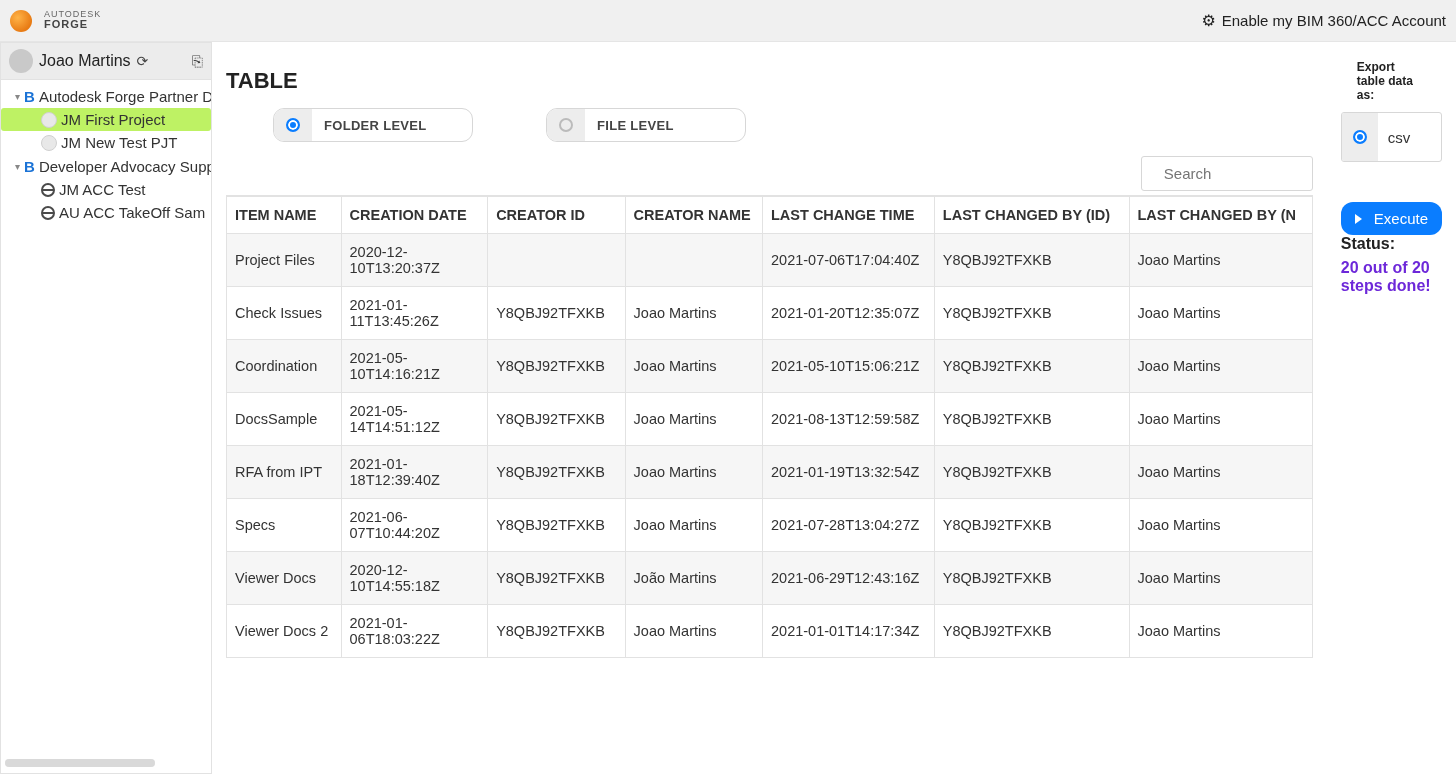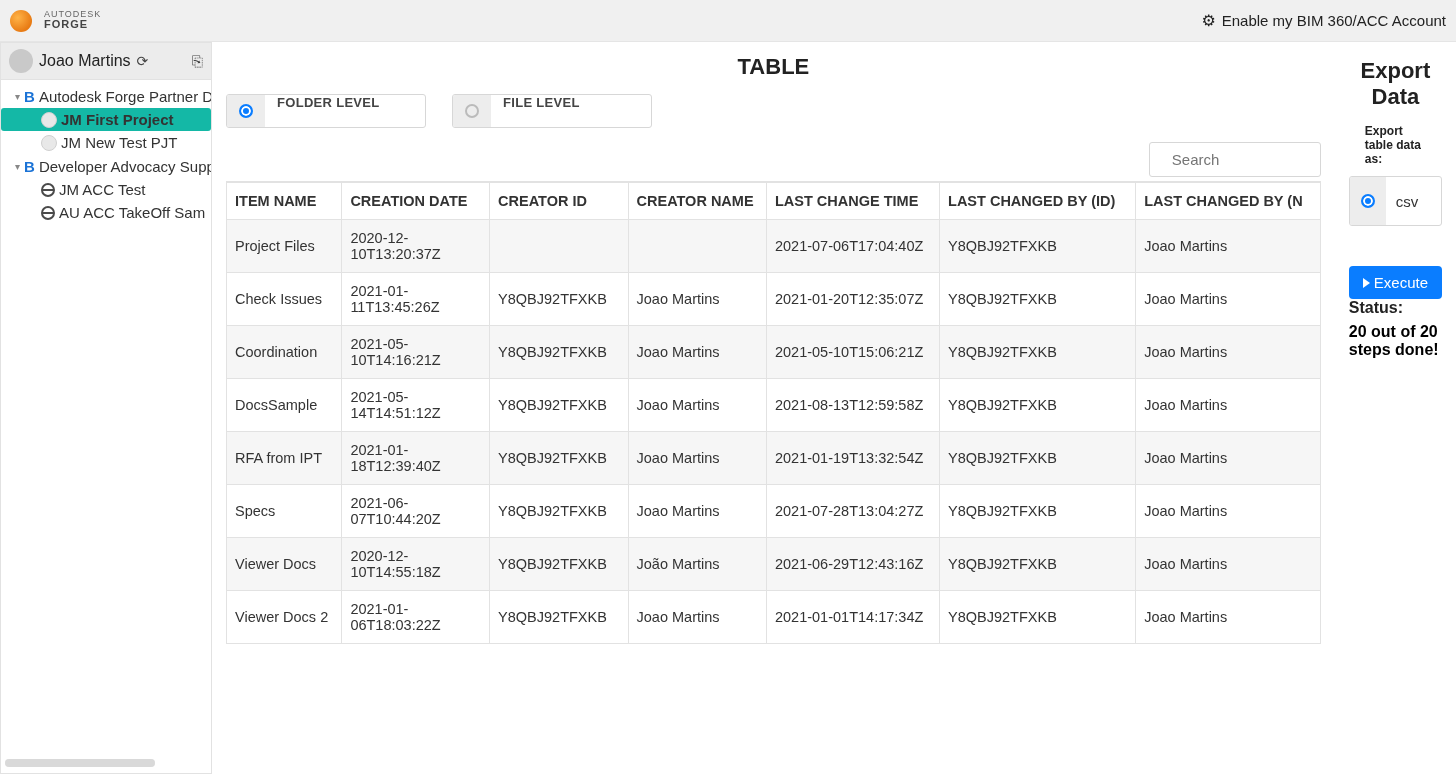--- a/index.html
+++ b/index.html
@@ -79,23 +79,22 @@
     background:#c9c9c9;
     display:inline-block;
   }
   .user-header .name { flex:1; font-size:16px; color:#222;}
   .icon-btn { cursor:pointer; color:#444; }
   .tree { padding: 4px 0; font-size:15px; color:#333; overflow:hidden;}
   .tree-node { display:flex; align-items:center; gap:4px; padding:3px 4px; white-space:nowrap;}
   .tree-node.lvl0 { padding-left: 14px; }
   .tree-node.lvl1 { padding-left: 40px; }
   .tree-node.selected {
-    background:#14b8a6;
+    background:#bef264;
     border-radius:3px;
-    font-weight:bold;
   }
   .twisty { width:10px; display:inline-block; color:#888; font-size:10px;}
   .hub-b {
     width:18px;height:18px;
     display:inline-flex;align-items:center;justify-content:center;
     color:#1b73d6; font-weight:700; font-size:15px;
   }
   .proj-icon {
     width:16px;height:16px;border-radius:50%;
     background:#e8e8e8; border:1px solid #d0d0d0;
@@ -113,26 +112,26 @@
   .sidebar-scrollbar {
     position:absolute; bottom:6px; left:4px; width:150px; height:8px;
     background:#f2f2f2; border-radius:4px;
   }
   .sidebar-scrollbar::after{
     content:""; position:absolute; left:0; top:0; height:100%; width:100%;
     background:#d9d9d9; border-radius:4px;
   }
 
   
-  .section-title { text-align:center; font-size:22px; font-weight:700; margin:2px 0 14px 0; color:#222;}
+  .section-title { text-align:left; font-size:22px; font-weight:700; margin:16px 0 14px 0; color:#222;}
   .level-toggles { display:flex; gap:26px; margin-bottom:14px;}
   .radio-tab {
-    display:flex; align-items:flex-start;
-    border:1px solid #d7d7d7; border-radius:3px;
-    overflow:hidden; width:200px; height:34px;
+    display:flex; align-items:center;
+    border:1px solid #d7d7d7; border-radius:11px;
+    overflow:hidden; width:200px; height:34px;margin-left:47px;
   }
   .radio-box {
     width:38px; height:100%;
     background:#ededed;
     display:flex; align-items:center; justify-content:center;
   }
   .radio-dot {
     width:14px; height:14px; border-radius:50%;
     border:2px solid #bbb;
   }
@@ -156,29 +155,29 @@
   tbody tr:nth-child(even) { background:#fff;}
   col.c0{width:100px;} col.c1{width:128px;} col.c2{width:120px;}
   col.c3{width:120px;} col.c4{width:150px;} col.c5{width:170px;} col.c6{width:160px;}
 
   
   .export-label { font-size:12px; font-weight:700; margin:8px 16px 10px; color:#222;}
   .export-row { display:flex; border:1px solid #d7d7d7; border-radius:3px; overflow:hidden; height:50px; align-items:center;}
   .export-row .radio-box{ width:36px;}
   .export-row .val { padding-left:10px; font-size:15px; color:#333;}
   .execute-btn {
-    display:inline-flex; align-items:center; gap:4px;
-    background:#0a7dff; color:#fff; border:none; border-radius:4px;
+    display:inline-flex; align-items:center; gap:12px;
+    background:#0a7dff; color:#fff; border:none; border-radius:12px;
     padding:8px 14px; font-size:15px; cursor:pointer;
     margin:40px auto 0; 
   }
   .center { text-align:center;}
   .status-block { font-size:16px;}
   .status-block .heading { font-weight:700; color:#222; margin-bottom:6px;}
-  .status-block .msg { font-weight:700; color:#000000;}
+  .status-block .msg { font-weight:700; color:#6d28d9;}
   .tri { display:inline-block; width:0;height:0; border-left:7px solid #fff; border-top:5px solid transparent; border-bottom:5px solid transparent;}
   .gear { font-size:16px; }
 </style>
 </head>
 <body>
 
 <div class="topbar">
   <div class="brand">
     <div class="brand-logo"></div>
     <div class="brand-text">
@@ -346,21 +345,20 @@
               <td>2021-01-01T14:17:34Z</td>
               <td>Y8QBJ92TFXKB</td>
               <td>Joao Martins</td>
             </tr>
           </tbody>
       </table>
     </div>
   </div>
 
   <div class="right-panel">
-    <div class="section-title" style="margin-top:6px">Export Data</div>
     <div class="export-label">Export table data as:</div>
     <div class="export-row">
       <div class="radio-box">
           <div class="radio-dot checked"></div>
         </div>
       <div class="val">csv</div>
     </div>
     <div class="center">
       <button class="execute-btn">
         <span class="tri"></span>

